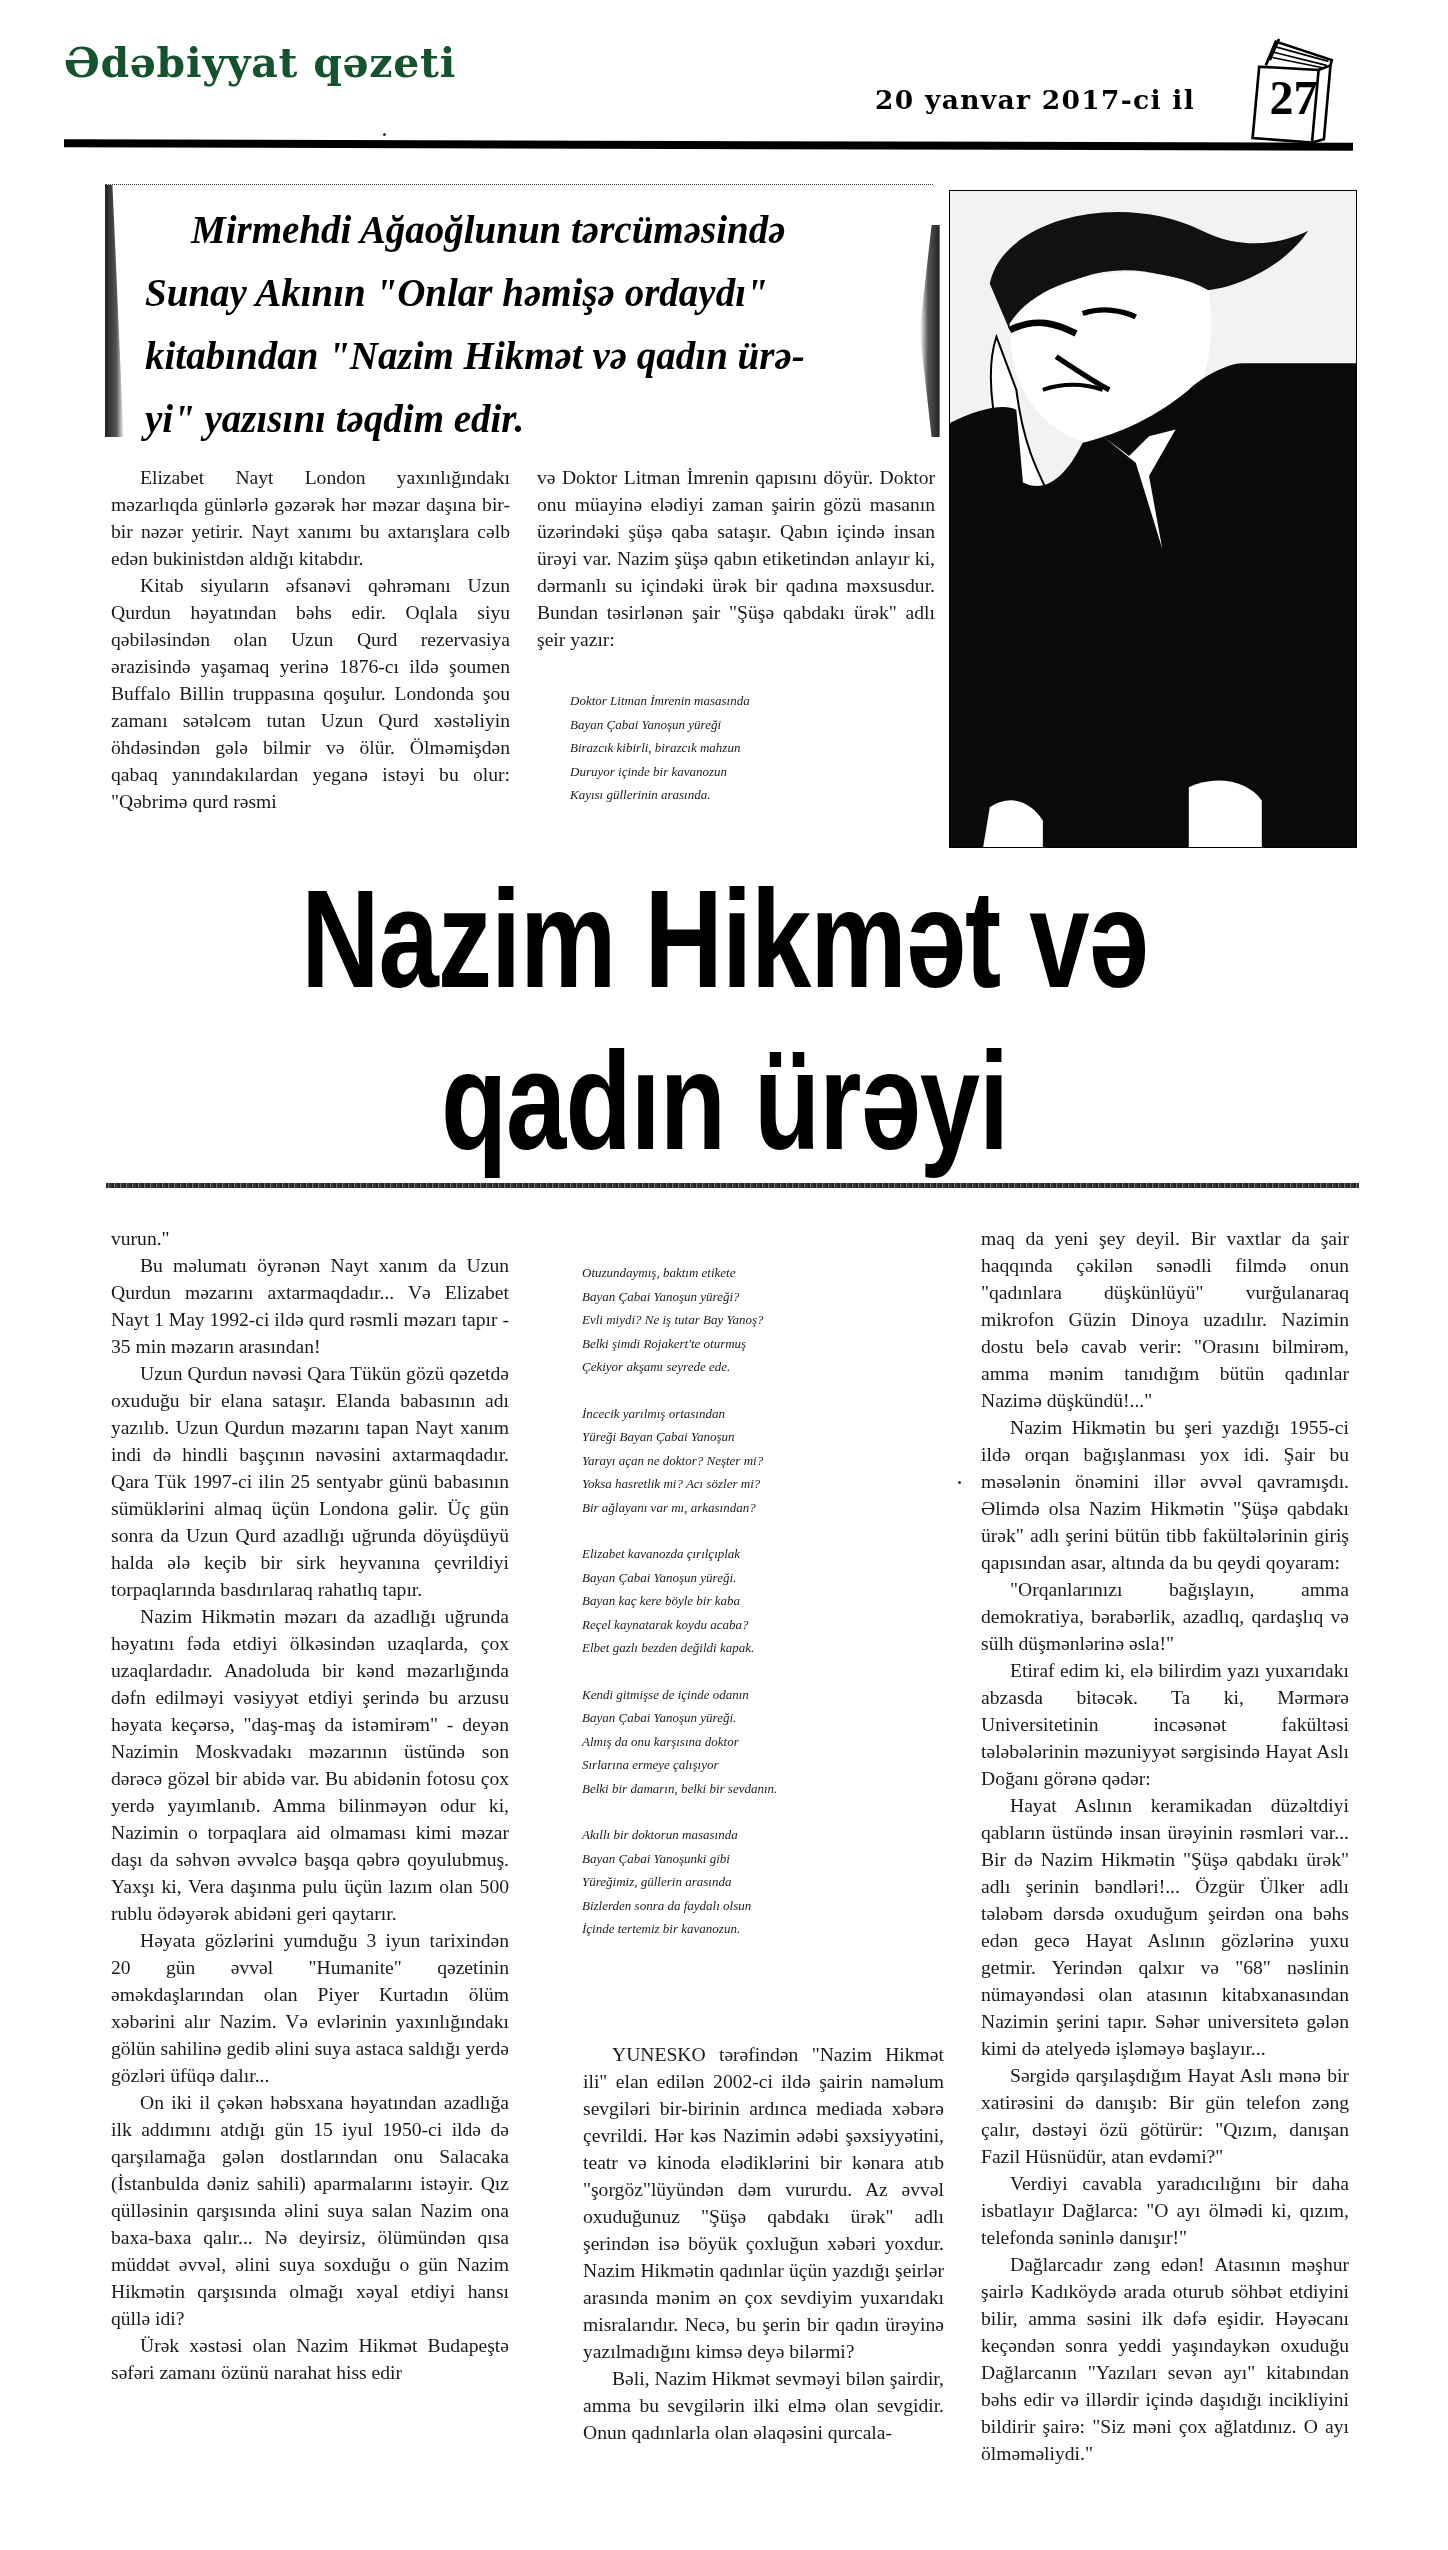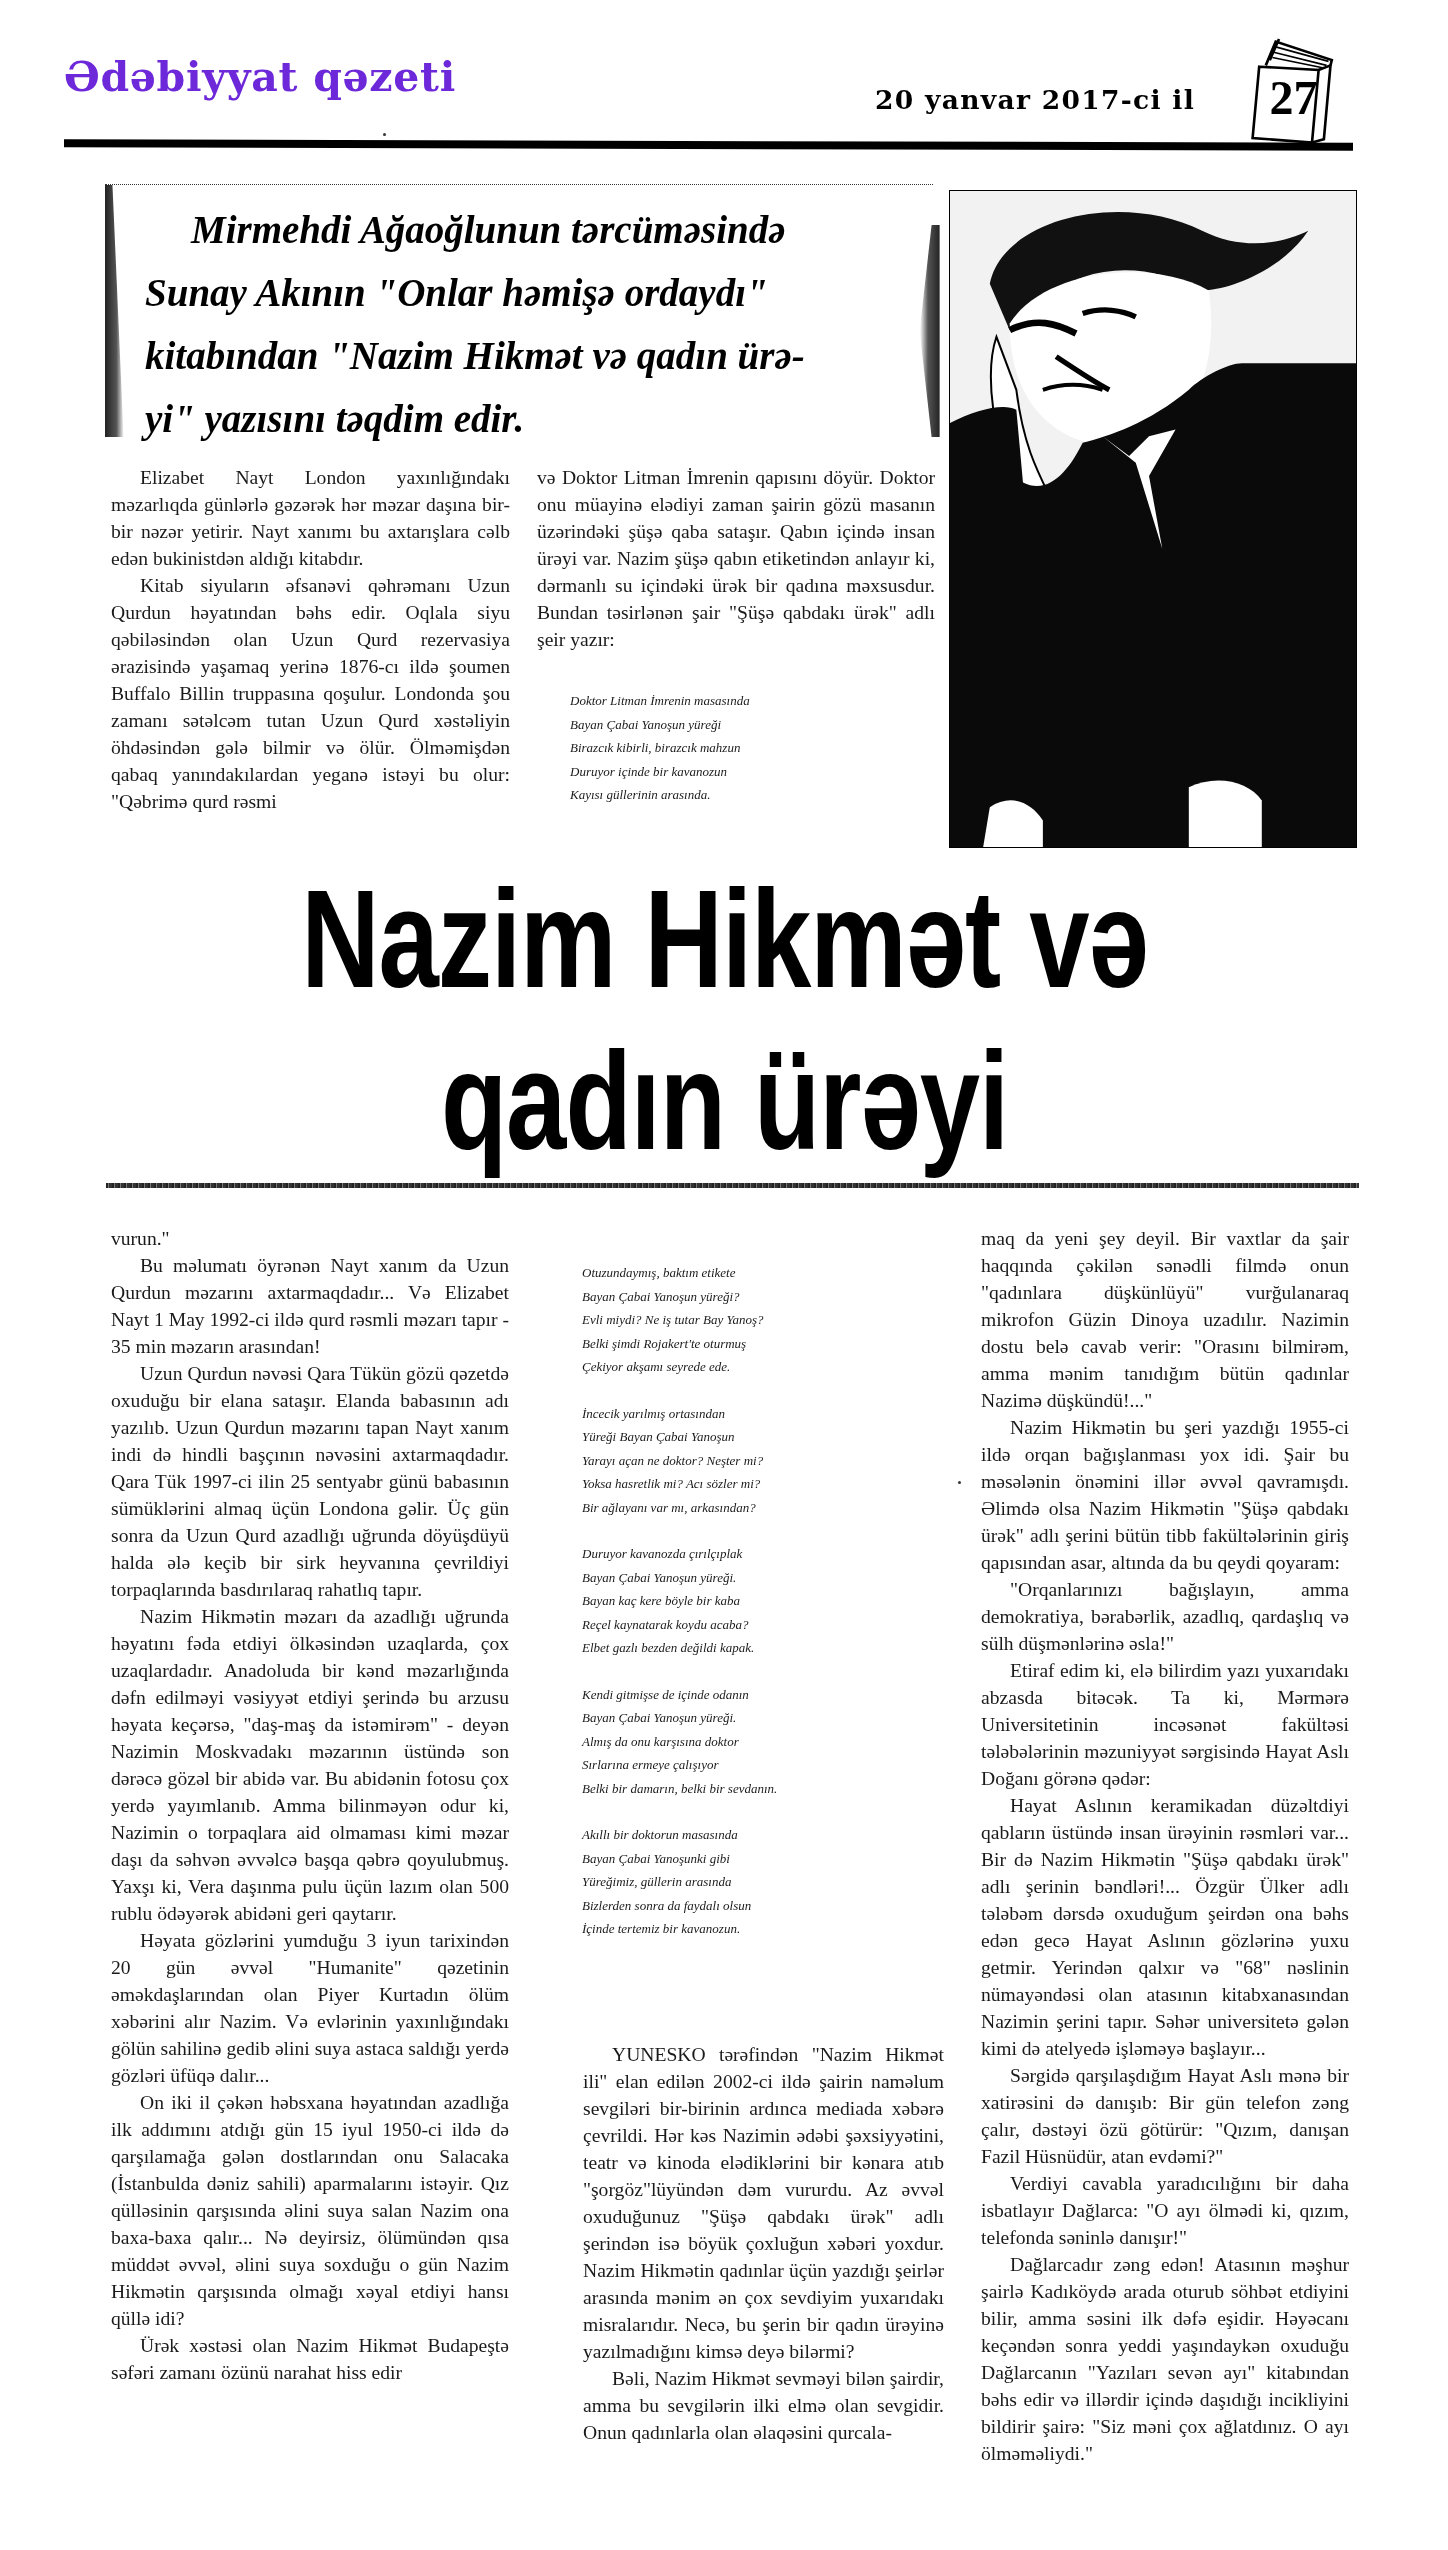--- a/index.html
+++ b/index.html
@@ -2,23 +2,23 @@
 <html style="font-size:10.6px"><head>
 <meta charset="utf-8">
 <style>
   html, body { margin: 0; padding: 0; background: #ffffff; }
   body {
     width: 1449px; height: 2550px; position: relative; overflow: hidden;
     color: #111; font-family: "Liberation Serif", serif;
   }
   
   .masthead-title {
-    position: absolute; left: 64px; top: 53px;
+    position: absolute; left: 64px; top: 39px;
     font-family: "DejaVu Serif", serif; font-weight: bold;
-    font-size: 41px; letter-spacing: 0.7px; color: #6d28d9;
+    font-size: 41px; letter-spacing: 0.7px; color: #14532d;
   }
   .masthead-date {
     position: absolute; left: 875px; top: 84px;
     font-family: "DejaVu Serif", serif; font-weight: bold;
     font-size: 26.5px; letter-spacing: 1.3px; color: #000;
   }
   .book-icon { position: absolute; left: 1246px; top: 26.5px; width: 99px; height: 119px; }
   .book-icon svg { width: 100%; height: 100%; }
   .page-number {
     position: absolute; left: 1257px; top: 70px; width: 73px;
@@ -175,21 +175,21 @@
     <div class="line">Çekiyor akşamı seyrede ede.</div>
   </div>
   <div class="stanza">
     <div class="line">İncecik yarılmış ortasından</div>
     <div class="line">Yüreği Bayan Çabai Yanoşun</div>
     <div class="line">Yarayı açan ne doktor? Neşter mi?</div>
     <div class="line">Yoksa hasretlik mi? Acı sözler mi?</div>
     <div class="line">Bir ağlayanı var mı, arkasından?</div>
   </div>
   <div class="stanza">
-    <div class="line">Duruyor kavanozda çırılçıplak</div>
+    <div class="line">Elizabet kavanozda çırılçıplak</div>
     <div class="line">Bayan Çabai Yanoşun yüreği.</div>
     <div class="line">Bayan kaç kere böyle bir kaba</div>
     <div class="line">Reçel kaynatarak koydu acaba?</div>
     <div class="line">Elbet gazlı bezden değildi kapak.</div>
   </div>
   <div class="stanza">
     <div class="line">Kendi gitmişse de içinde odanın</div>
     <div class="line">Bayan Çabai Yanoşun yüreği.</div>
     <div class="line">Almış da onu karşısına doktor</div>
     <div class="line">Sırlarına ermeye çalışıyor</div>

